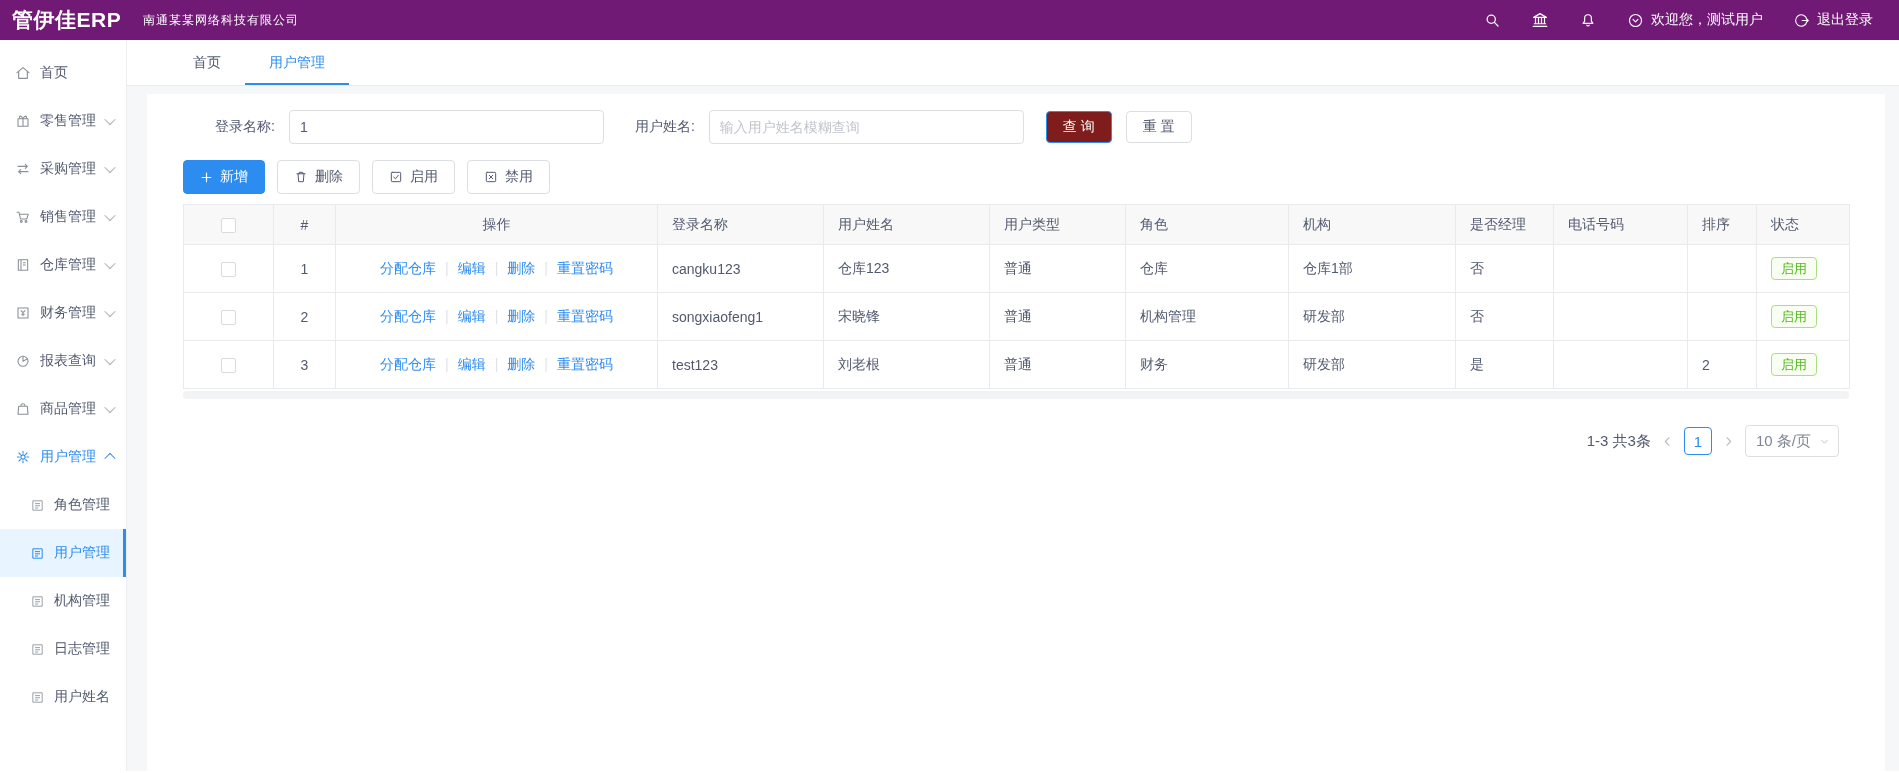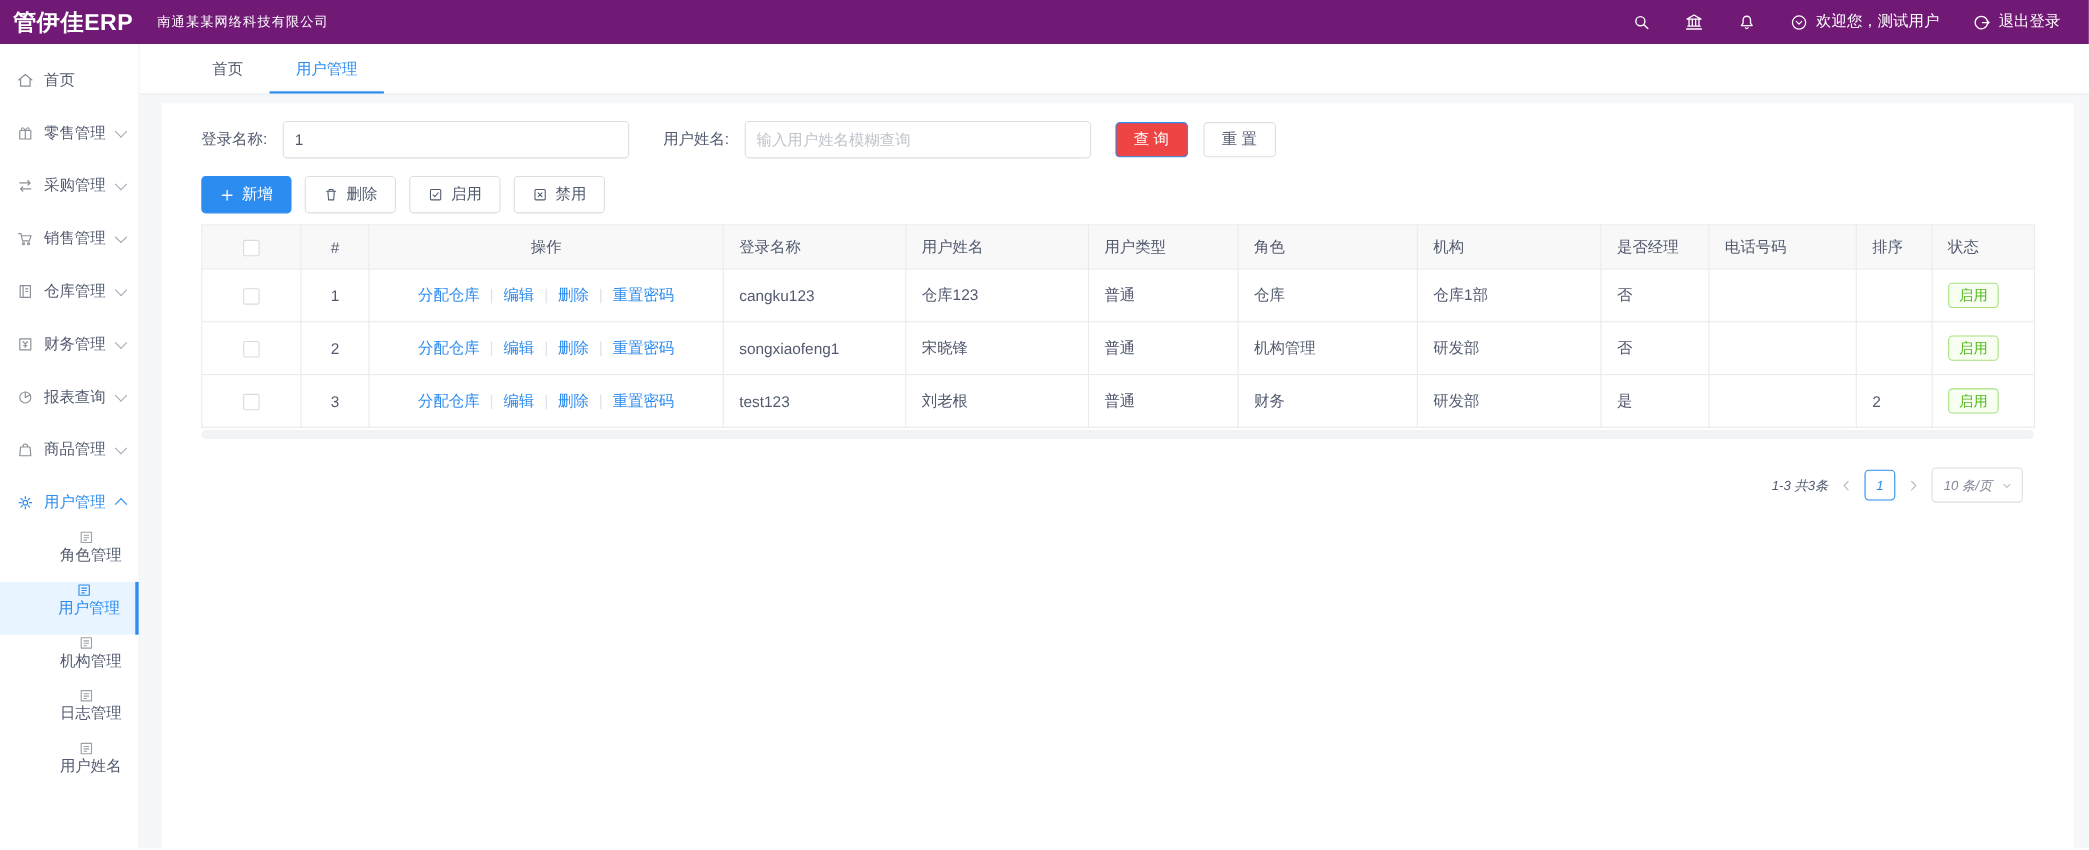--- a/index.html
+++ b/index.html
@@ -14,48 +14,48 @@
   .tb-ic { display:inline-flex; align-items:center; cursor:pointer; }
   .tb-group { display:inline-flex; align-items:center; gap:7px; cursor:pointer; white-space:nowrap; }
   .topbar svg { display:block; }
 
   
   .shell { display:flex; height:731px; }
   .sidebar { width:127px; background:#fff; border-right:1px solid #ebedf0; padding-top:9px; flex:none; }
   .s-item, .s-sub { height:48px; display:flex; align-items:center; padding-left:15px; font-size:14px; color:#515a6e; cursor:pointer; position:relative; }
   .s-item .s-label, .s-sub .s-label { margin-left:9px; white-space:nowrap; }
   .s-ic { display:inline-flex; color:#8b9097; }
-  .s-sub { padding-left:30px;flex-direction:column; }
+  .s-sub { padding-left:30px; }
   .s-sub .s-ic { color:#9aa1a8; }
   .s-item.active { color:#2d8cf0; }
   .s-item.active .s-ic { color:#2d8cf0; }
   .s-sub.active { background:#e8f4ff; color:#2d8cf0; border-right:3px solid #2d8cf0; }
   .s-sub.active .s-ic { color:#2d8cf0; }
   .chev { position:absolute; right:12px; width:8px; height:8px; border-right:1.5px solid #a7adb5; border-bottom:1.5px solid #a7adb5; }
   .chev.down { transform:rotate(45deg) translate(-1px,-1px); }
   .chev.up { transform:rotate(-135deg) translate(-1px,-1px); border-color:#2d8cf0; }
 
   .main { flex:1; display:flex; flex-direction:column; background:#f5f7f9; min-width:0; }
 
   
   .tabsbar { height:46px; background:#fff; border-bottom:1px solid #e8eaec; display:flex; align-items:stretch; padding-left:42px; }
   .tab { line-height:44px; padding:0 24px; font-size:14px; color:#515a6e; cursor:pointer; }
   .tab.active { color:#2d8cf0; border-bottom:2px solid #2d8cf0; }
 
   
   .content { flex:1; padding:8px 14px 0 20px; }
   .card { background:#fff; height:100%; padding:16px 36px 0 36px; }
 
-  .filter-row { display:flex; align-items:center; height:34px; font-size:14px; }
+  .filter-row { display:flex; align-items:center; height:34px; font-size:14px;margin-left:32px; }
   .f-label { white-space:nowrap; }
   .f-input { height:34px; border:1px solid #dcdee2; border-radius:4px; padding:0 10px; font-size:14px; color:#515a6e; width:315px; margin-left:14px; outline:none; font-family:inherit; }
   .f-input::placeholder { color:#c0c4cc; }
   .f-label2 { margin-left:31px; }
   .q-btn { height:32px; padding:0 16px; border-radius:4px; font-size:14px; cursor:pointer; border:1px solid #dcdee2; background:#fff; color:#515a6e; font-family:inherit; white-space:nowrap; }
-  .q-btn.primary { background:#ef4444; border-color:#2d8cf0; color:#fff; margin-left:22px; }
+  .q-btn.primary { background:#7f1d1d; border-color:#2d8cf0; color:#fff; margin-left:22px; }
   .q-btn.plain { margin-left:14px; }
 
   .toolbar { margin-top:16px; display:flex; gap:12px; }
   .btn { height:34px; padding:0 16px; border-radius:4px; border:1px solid #dcdee2; background:#fff; color:#515a6e; font-size:14px; display:inline-flex; align-items:center; gap:7px; cursor:pointer; font-family:inherit; }
   .btn.primary { background:#2d8cf0; border-color:#2d8cf0; color:#fff;justify-content:flex-end; }
   .btn svg { display:block; }
 
   
   table { margin-top:10px; width:100%; border-collapse:collapse; table-layout:fixed; font-size:14px; }
   th, td { border:1px solid #e8eaec; font-weight:normal; color:#515a6e; padding:0 14px; text-align:left; overflow:hidden; white-space:nowrap; }
@@ -64,21 +64,21 @@
   th.c, td.c { text-align:center; padding:0 4px; }
   .cbx { display:inline-block; width:15px; height:15px; border:1px solid #d7dbe0; border-radius:2px; background:#fff; vertical-align:middle; cursor:pointer; }
   .ops { text-align:center; }
   .ops a { color:#2d8cf0; text-decoration:none; cursor:pointer; }
   .ops a:not(:first-child)::before { content:"|"; color:#dfe4e9; margin:0 9px; }
   .badge { display:inline-block; padding:3px 9px; font-size:13px; color:#54b81e; border:1px solid #a8e07f; background:#f8fff2; border-radius:4px; line-height:1.2; }
 
   .scroll-strip { height:8px; background:#f2f3f5; border-radius:4px; margin-top:2px; }
 
   
-  .pager { margin-top:26px; display:flex; justify-content:flex-end; align-items:center; gap:10px; font-size:12px; color:#515a6e; padding-right:10px;font-style:italic; }
+  .pager { margin-top:26px; display:flex; justify-content:flex-end; align-items:center; gap:10px; font-size:15px; color:#515a6e; padding-right:10px; }
   .pg-arrow { display:inline-flex; align-items:center; color:#b6bcc4; cursor:pointer; }
   .pg-page { width:28px; height:28px; border:1px solid #2d8cf0; color:#2d8cf0; border-radius:4px; display:inline-flex; align-items:center; justify-content:center; background:#fff; cursor:pointer; }
   .pg-size { height:32px; border:1px solid #dcdee2; border-radius:4px; color:#808695; display:inline-flex; align-items:center; gap:8px; padding:0 8px 0 10px; background:#fff; cursor:pointer; white-space:nowrap; }
 </style>
 </head>
 <body>
 
 <header class="topbar">
   <div class="logo">管伊佳ERP</div>
   <div class="company">南通某某网络科技有限公司</div>

